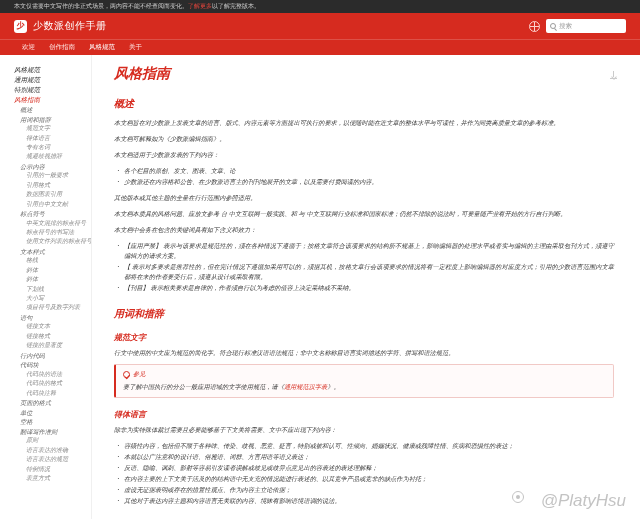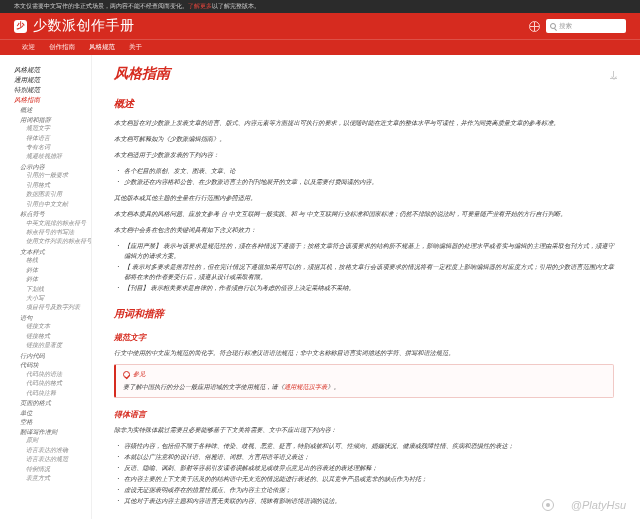--- a/index.html
+++ b/index.html
@@ -41,21 +41,21 @@
     display: inline-flex;
     align-items: center; justify-content: center;
     margin-left: 4px; margin-right: 6px;
     flex: 0 0 auto;
   }
   .logo-mark span {
     color: #d62b1f; font-size: 8px; font-weight: bold; line-height: 1;
   }
   .site-title {
     color: #fff;
-    font-size: 14px;
+    font-size: 10px;
     letter-spacing: 0.5px;
     white-space: nowrap;
   }
   .header-right {
     margin-left: auto;
     display: flex;
     align-items: center;
     gap: 6px;
     padding-right: 4px;
   }
@@ -220,23 +220,23 @@
     border-right:1px solid #d62b1f; border-bottom:1px solid #d62b1f; transform: rotate(40deg);
   }
   .callout-title { font-size: 6.2px; color: #d62b1f; }
   .callout-body { font-size: 6.2px; line-height: 10px; color: #3b3b3b; }
   .callout-body a { color: #d62b1f; text-decoration: none; }
 
   
   .watermark {
     position: absolute;
     right: 14px; bottom: 8px;
-    display: flex; align-items: flex-end; gap: 17px;
+    display: flex; align-items: flex-start; gap: 17px;
     color: #b9b9b9;
-    font-size: 11px;
+    font-size: 17px;
     opacity: .85;
   }
   .wm-eye {
     width: 12px; height: 12px; border-radius: 50%;
     border: 1.5px solid #b9b9b9;
     position: relative;
   }
   .wm-eye:after {
     content:""; position:absolute; left:3px; top:3px; width:4px; height:4px;
     border-radius:50%; background:#b9b9b9;

